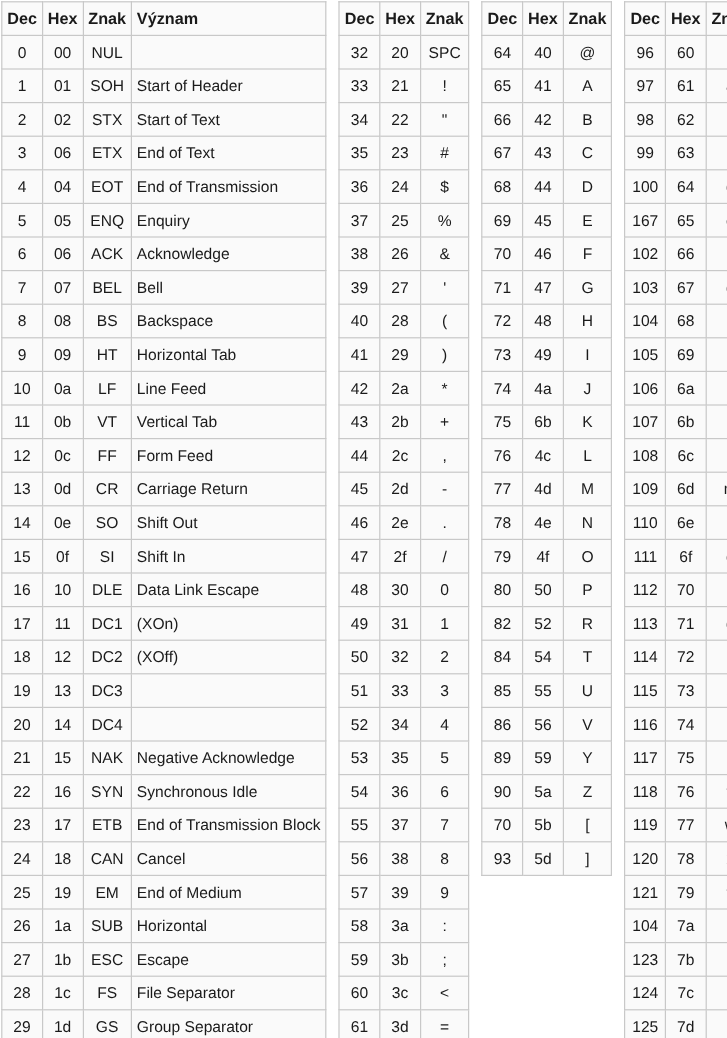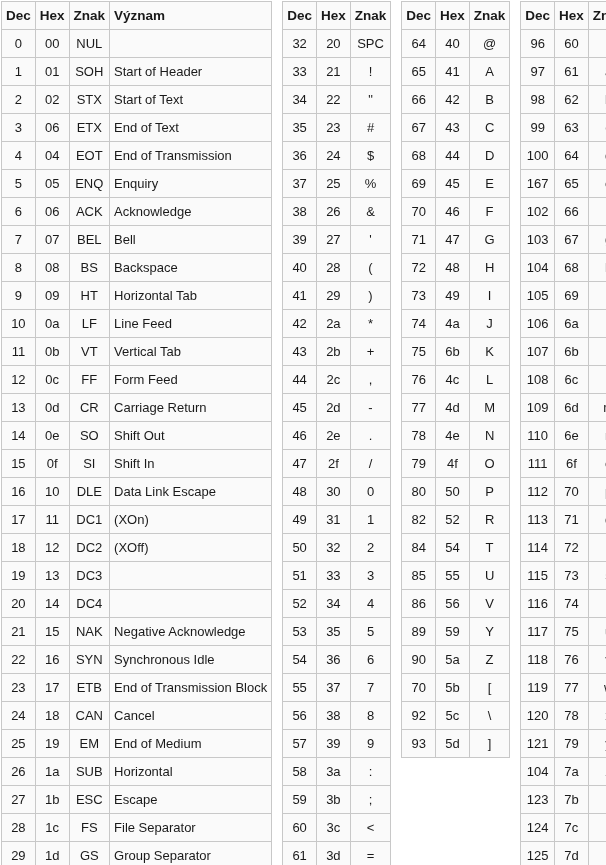--- a/index.html
+++ b/index.html
@@ -556,25 +556,20 @@
           <td class="c-dec">90</td>
           <td class="c-hex">5a</td>
           <td class="c-znak">Z</td>
         </tr>
         <tr>
           <td class="c-dec">70</td>
           <td class="c-hex">5b</td>
           <td class="c-znak">[</td>
         </tr>
         <tr>
-          <td class="c-dec">92</td>
-          <td class="c-hex">5c</td>
-          <td class="c-znak">\</td>
-        </tr>
-        <tr>
           <td class="c-dec">93</td>
           <td class="c-hex">5d</td>
           <td class="c-znak">]</td>
         </tr>
       </tbody>
     </table>
     <table class="ascii t-side">
       <colgroup>
         <col class="w-dec">
         <col class="w-hex">

